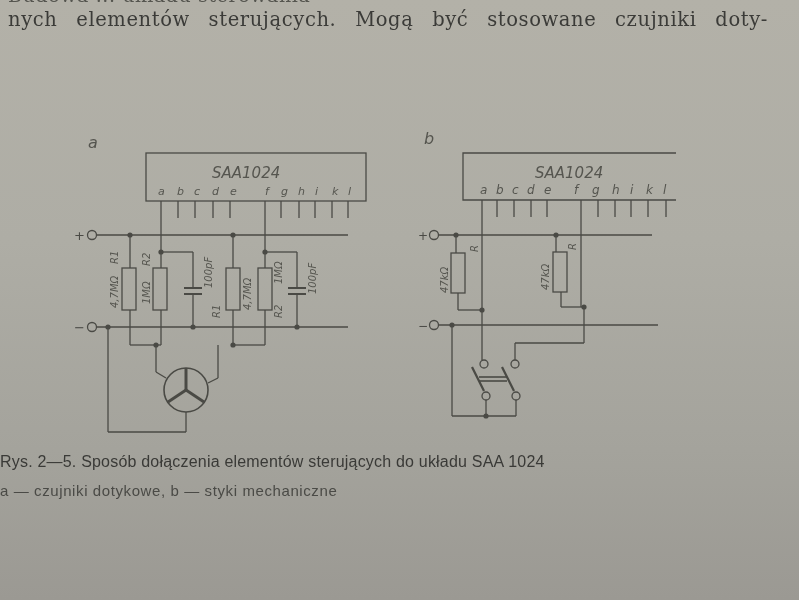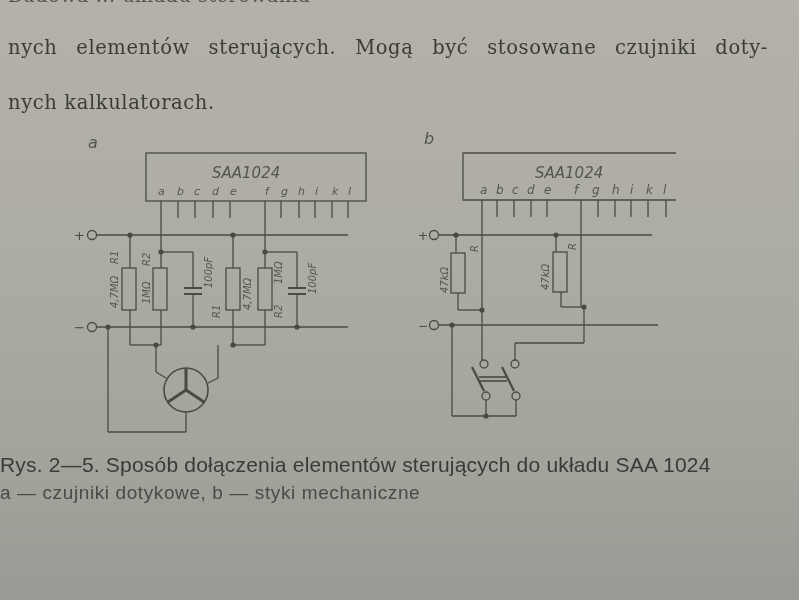--- a/index.html
+++ b/index.html
@@ -1,35 +1,34 @@
 <!DOCTYPE html>
 <html><head>
 <meta charset="utf-8">
 <style>
   html,body{margin:0;padding:0;}
   body{width:799px;height:600px;overflow:hidden;position:relative;
     background:linear-gradient(180deg,#b3b1a8 0%,#aeada5 40%,#a4a39c 75%,#9b9993 100%);
     font-family:"DejaVu Serif","Liberation Serif",serif;color:#3a3a38;}
   .para{position:absolute;left:8px;top:6px;width:760px;font-size:19.5px;line-height:27px;letter-spacing:0.6px;color:#3b3b38;}
-  .para .line{display:block;white-space:nowrap;margin-top:28px;}
+  .para .line{display:block;white-space:nowrap;}
   .para .line.just{text-align:justify;text-align-last:justify;}
   .top-cut{position:absolute;left:8px;top:-16px;font-size:19px;color:#55554f;letter-spacing:0.6px;}
   svg.fig{position:absolute;left:0;top:0;}
-  .cap{position:absolute;left:0;top:453px;font-family:"Liberation Sans","DejaVu Sans",sans-serif;font-size:21px;color:#3a3a37;white-space:nowrap;letter-spacing:0.2px;}
-  .cap2{position:absolute;left:0;top:482px;font-family:"Liberation Sans","DejaVu Sans",sans-serif;font-size:19px;color:#4a4a46;white-space:nowrap;letter-spacing:0.6px;}
+  .cap{position:absolute;left:0;top:453px;font-family:"Liberation Sans","DejaVu Sans",sans-serif;font-size:16px;color:#3a3a37;white-space:nowrap;letter-spacing:0.2px;}
+  .cap2{position:absolute;left:0;top:482px;font-family:"Liberation Sans","DejaVu Sans",sans-serif;font-size:15px;color:#4a4a46;white-space:nowrap;letter-spacing:0.6px;}
   .lbl{font-family:"DejaVu Sans","Liberation Sans",sans-serif;font-style:italic;fill:#55554f;}
 </style>
 </head>
 <body>
 
 <div class="top-cut">Budowa ... układu sterowania</div>
 
 <div class="para">
   <span class="line just">nych elementów sterujących. Mogą być stosowane czujniki doty-</span>
-  <span class="line">nych kalkulatorach.</span>
 </div>
 
 <svg class="fig" width="799" height="600" viewBox="0 0 799 600" stroke="#4a4a45" fill="none" stroke-width="1.3">
 
   <g>
     <text class="lbl" x="88" y="148" font-size="16" stroke="none">a</text>
 
     <rect x="146" y="153" width="220" height="48"></rect>
     <text class="lbl" x="212" y="178" font-size="15" stroke="none">SAA1024</text>
     <g class="lbl" font-size="11" stroke="none">

